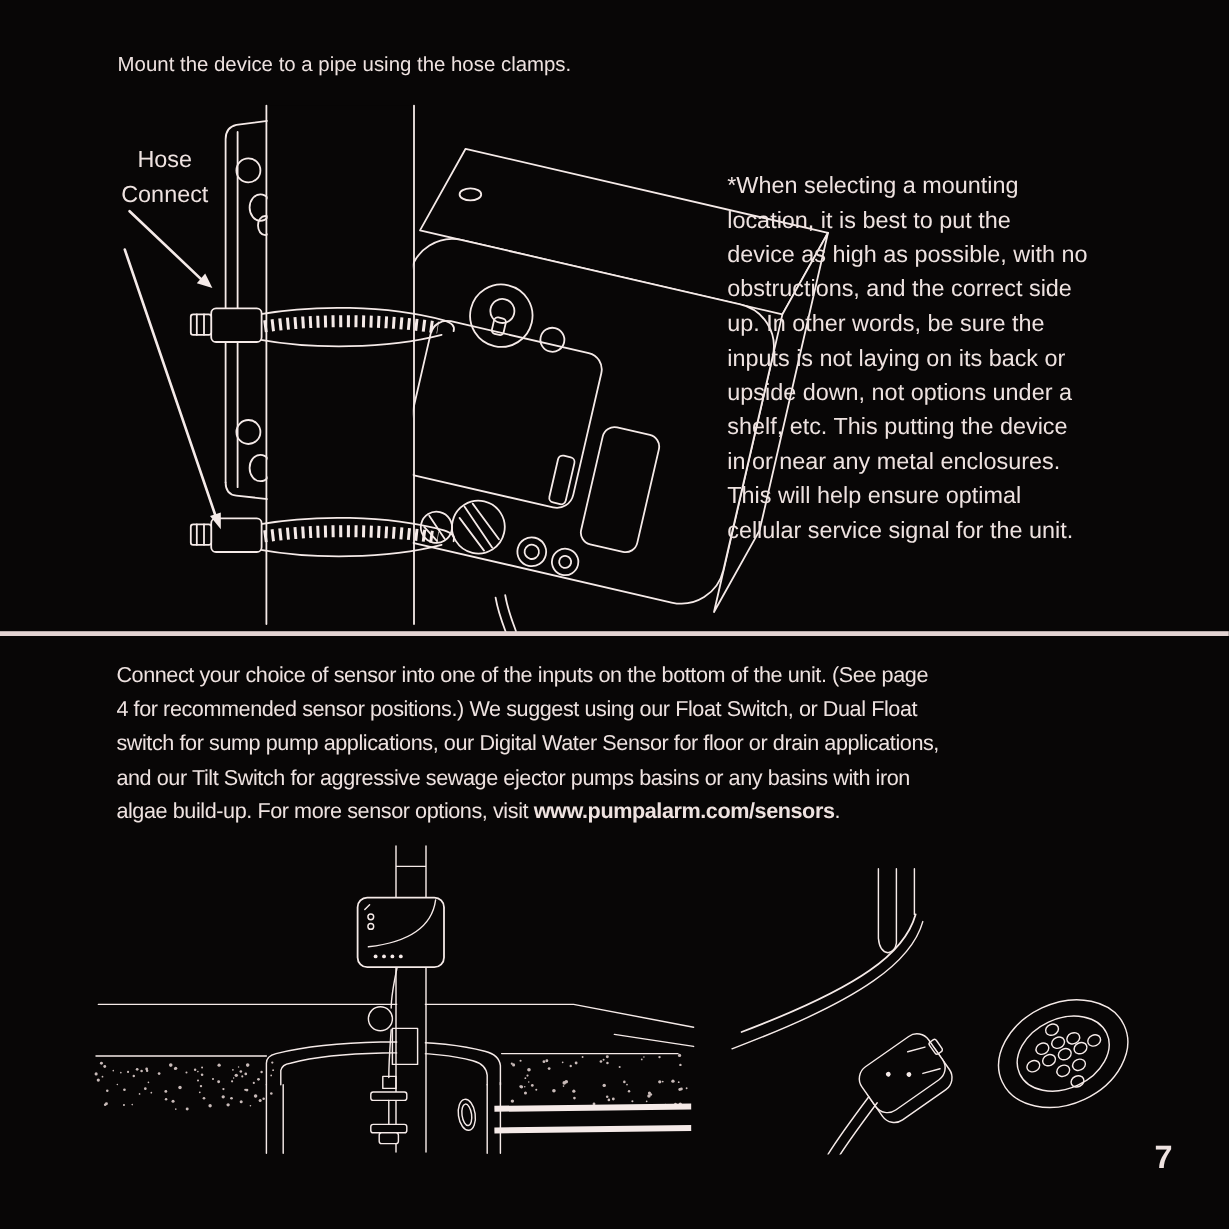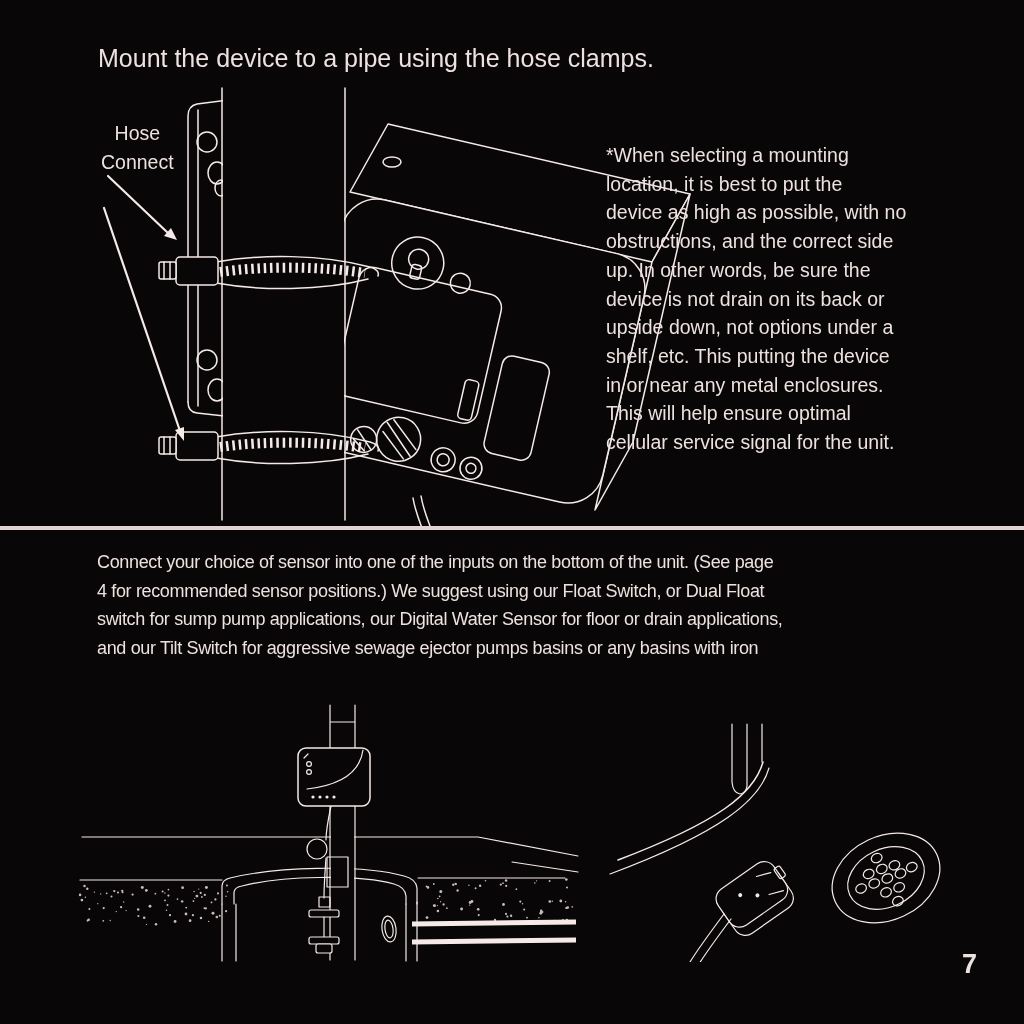--- a/index.html
+++ b/index.html
@@ -2,21 +2,21 @@
 <html><head>
 <meta charset="utf-8">
 <style>
   html,body{margin:0;padding:0;}
   body{
     width:1024px;height:1024px;position:relative;overflow:hidden;
     background:#080606;color:#eee2e0;
     font-family:"Liberation Sans", sans-serif;
   }
   .abs{position:absolute;}
-  .heading{left:98px;top:44px;font-size:25px;white-space:nowrap;text-align:right;}
+  .heading{left:98px;top:44px;font-size:17px;white-space:nowrap;text-align:right;}
   .hose-label{left:101px;top:119px;font-size:19.5px;line-height:29px;text-align:center;}
   .note{left:606px;top:141px;width:380px;font-size:19.5px;line-height:28.7px;}
   .para{left:97px;top:548px;width:890px;font-size:18px;line-height:28.6px;letter-spacing:-0.35px;}
   .para .line,.note .line{display:block;}
   .bold{font-weight:bold;}
   .divider{left:0;top:526px;width:1024px;height:4px;background:#e3d3d2;}
   .pagenum{left:962px;top:949px;font-size:27px;font-weight:bold;}
   svg{position:absolute;display:block;}
   .ln{stroke:#f5eae8;stroke-width:1.5;fill:none;stroke-linecap:round;stroke-linejoin:round;}
   .lnf{stroke:#f5eae8;stroke-width:1.5;fill:#080606;stroke-linejoin:round;}
@@ -113,32 +113,35 @@
   <div>Hose</div>
   <div>Connect</div>
 </div>
 
 <div class="abs note">
     <div class="line">*When selecting a mounting</div>
     <div class="line">location, it is best to put the</div>
     <div class="line">device as high as possible, with no</div>
     <div class="line">obstructions, and the correct side</div>
     <div class="line">up. In other words, be sure the</div>
-    <div class="line">device is not drain on its back or</div>
+    <div class="line">inputs is not laying on its back or</div>
     <div class="line">upside down, not options under a</div>
     <div class="line">shelf, etc. This putting the device</div>
     <div class="line">in or near any metal enclosures.</div>
     <div class="line">This will help ensure optimal</div>
     <div class="line">cellular service signal for the unit.</div>
   </div>
 
 <div class="abs divider"></div>
 
 <div class="abs para">
   <span><div class="line">Connect your choice of sensor into one of the inputs on the bottom of the unit. (See page</div><div class="line">4 for recommended sensor positions.) We suggest using our Float Switch, or Dual Float</div><div class="line">switch for sump pump applications, our Digital Water Sensor for floor or drain applications,</div><div class="line">and our Tilt Switch for aggressive sewage ejector pumps basins or any basins with iron</div></span>
+  <span class="line">
+    <span>algae build-up. For more sensor options, visit </span><span class="bold">www.pumpalarm.com/sensors</span><span>.</span>
+  </span>
 </div>
 
 <svg class="abs" style="left:60px;top:700px;" width="520" height="262" viewBox="0 0 520 262">
 
   <g>
     <path class="ln" style="stroke-width:1.2" d="M22,137 L418,137 M418,137 L518,156 M452,162 L518,172"></path>
     <path class="ln" style="stroke-width:1.2" d="M20,180 L162,180 M358,178 L505,178"></path>
   </g>
 
   <g>

